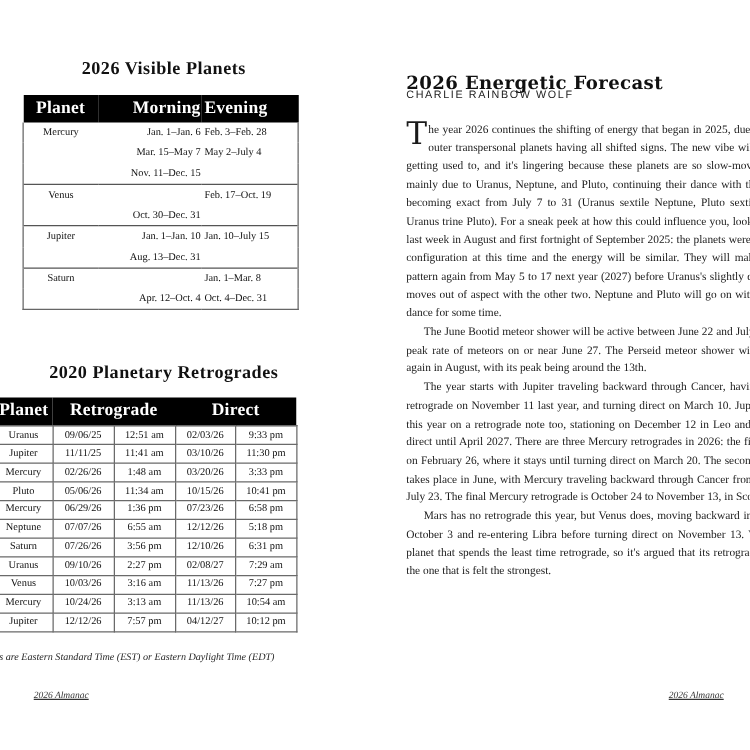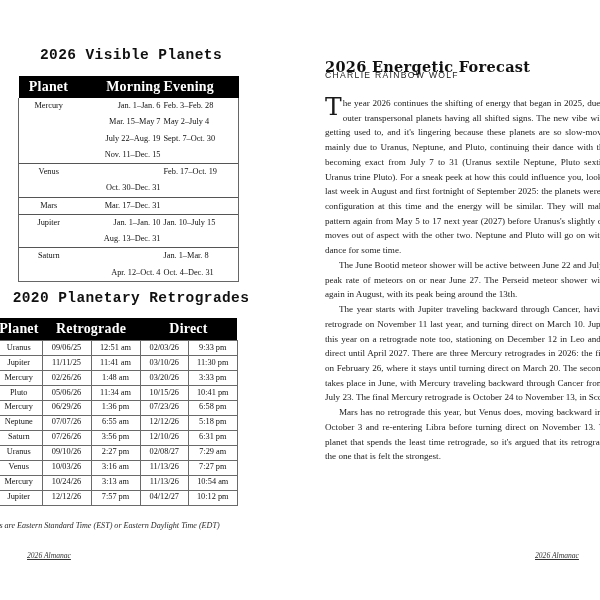--- a/index.html
+++ b/index.html
@@ -35,21 +35,21 @@
     position: absolute;
     left: 325px;
     top: 0;
     width: 275px;
     height: 600px;
     overflow: hidden;
   }
 
   .section-title {
     text-align: center;
-    font-family: Liberation Mono, monospace;
+    font-family: Liberation Serif, serif;
     font-size: 14.5px;
     font-weight: 600;
     letter-spacing: 0.4px;
     color: #111;
     margin: 0;
     padding: 0;
   }
   #visible-planets-title { position: absolute; left: 0; top: 47px; width: 262px; }
   #retrogrades-title     { position: absolute; left: 0; top: 290px; width: 262px; }
 
@@ -209,45 +209,35 @@
           <td class="c-morn">Jan. 1–Jan. 6</td>
           <td class="c-eve side-r">Feb. 3–Feb. 28</td>
         </tr>
         <tr>
           <td class="c-planet side-l"></td>
           <td class="c-morn">Mar. 15–May 7</td>
           <td class="c-eve side-r">May 2–July 4</td>
         </tr>
         <tr>
           <td class="c-planet side-l"></td>
-          <td class="c-morn">July 22–Aug. 19</td>
-          <td class="c-eve side-r">Sept. 7–Oct. 30</td>
-        </tr>
-        <tr>
-          <td class="c-planet side-l"></td>
           <td class="c-morn">Nov. 11–Dec. 15</td>
           <td class="c-eve side-r"></td>
         </tr>
 
         <tr class="grp-first">
           <td class="c-planet side-l">Venus</td>
           <td class="c-morn"></td>
           <td class="c-eve side-r">Feb. 17–Oct. 19</td>
         </tr>
         <tr>
           <td class="c-planet side-l"></td>
           <td class="c-morn">Oct. 30–Dec. 31</td>
           <td class="c-eve side-r"></td>
         </tr>
 
-        <tr class="grp-first">
-          <td class="c-planet side-l">Mars</td>
-          <td class="c-morn">Mar. 17–Dec. 31</td>
-          <td class="c-eve side-r"></td>
-        </tr>
 
         <tr class="grp-first">
           <td class="c-planet side-l">Jupiter</td>
           <td class="c-morn">Jan. 1–Jan. 10</td>
           <td class="c-eve side-r">Jan. 10–July 15</td>
         </tr>
         <tr>
           <td class="c-planet side-l"></td>
           <td class="c-morn">Aug. 13–Dec. 31</td>
           <td class="c-eve side-r"></td>

